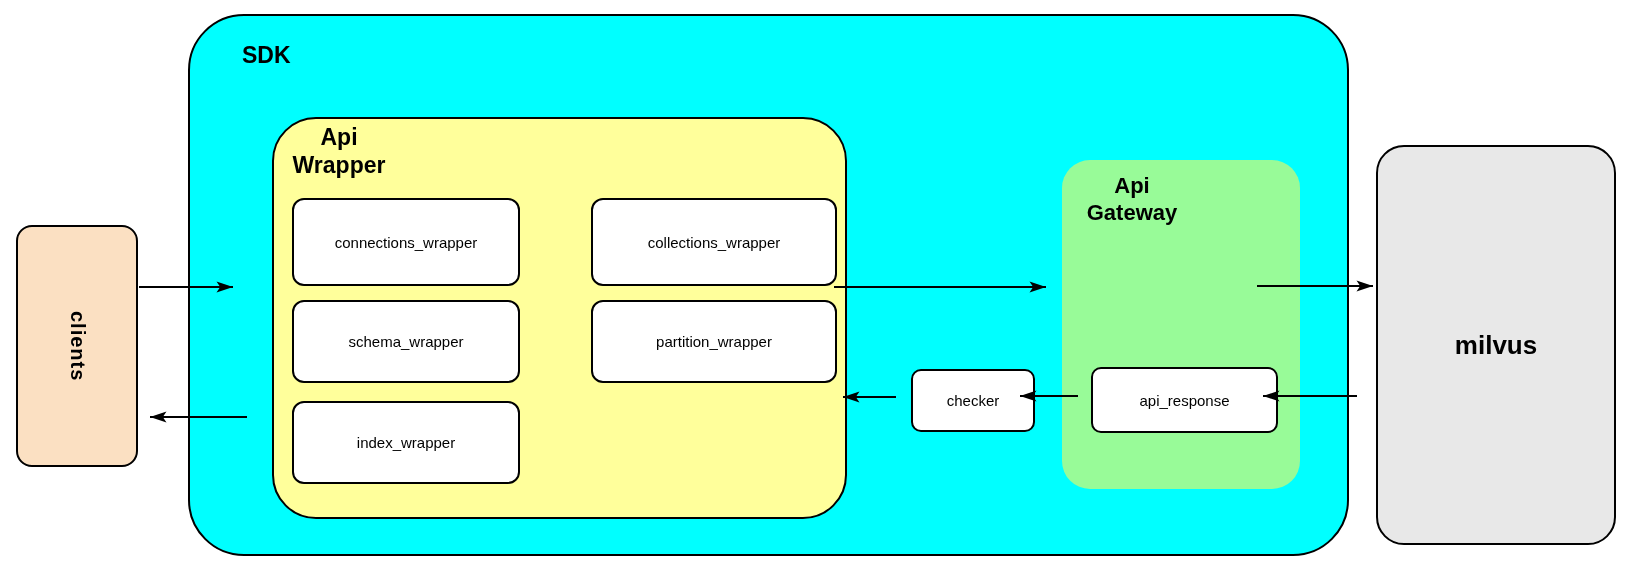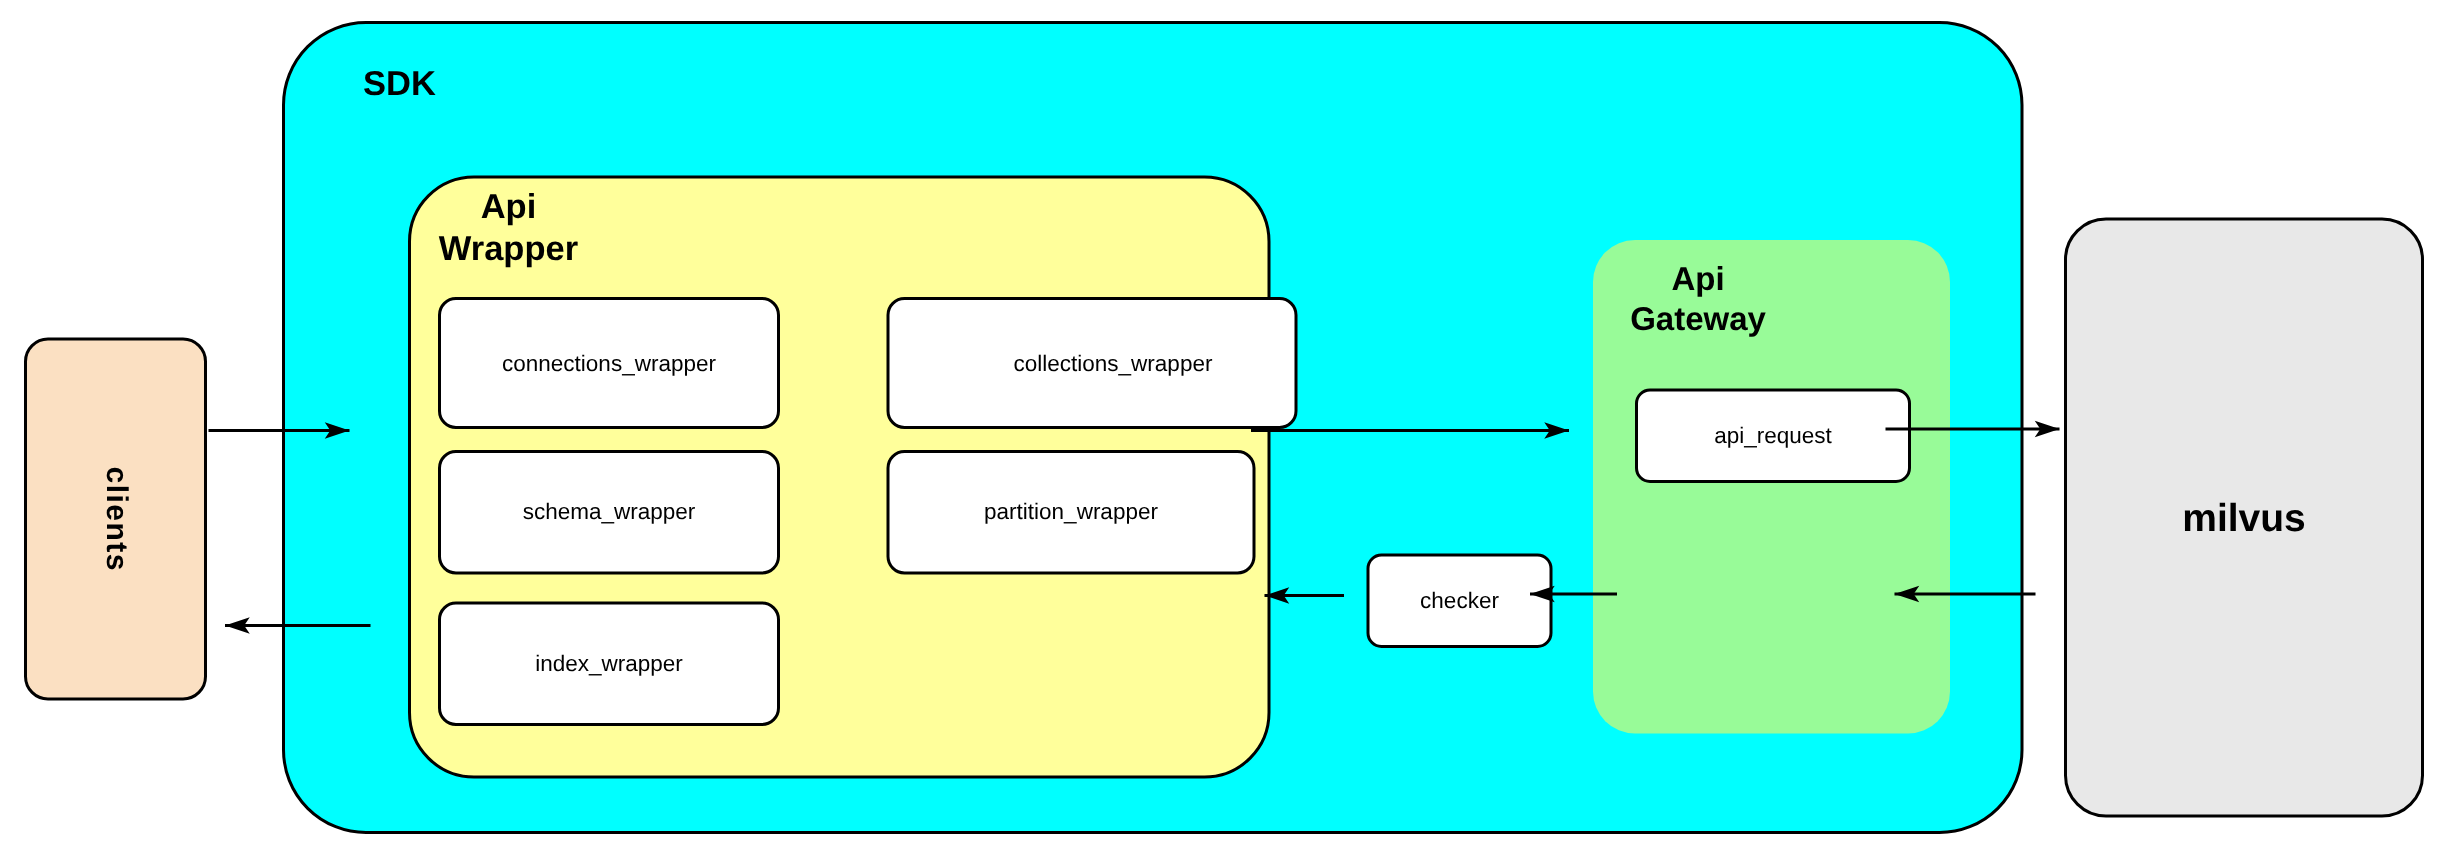--- a/index.html
+++ b/index.html
@@ -62,21 +62,21 @@
   .module {
     position: absolute;
     background: var(--module-fill, #ffffff);
     border: 2px solid var(--line-color, #000);
     border-radius: 12px;
     display: flex; align-items: center; justify-content: center;
     font-size: 15px;
     white-space: nowrap;
   }
   .m0 { left: 18px;  top: 79px;  width: 224px; height: 84px; }
-  .m1 { left: 317px; top: 79px;  width: 242px; height: 84px; padding-left: 28px; }
+  .m1 { left: 317px; top: 79px;  width: 242px; height: 84px; }
   .m2 { left: 18px;  top: 181px; width: 224px; height: 79px; }
   .m3 { left: 317px; top: 181px; width: 242px; height: 79px; }
   .m4 { left: 18px;  top: 282px; width: 224px; height: 79px; text-align: center; }
   .m5 { left: 317px; top: 282px; width: 242px; height: 79px; }
 
   
   .checker {
     left: 721px; top: 353px; width: 120px; height: 59px;
     border-radius: 10px;
   }
@@ -139,21 +139,21 @@
       <div class="module m4">index_wrapper</div>
     </div>
 
     <div class="module checker">checker</div>
 
     <div class="node gateway">
       <div class="gateway-label">
         <div>Api</div>
         <div>Gateway</div>
       </div>
-      <div class="module g0">api_request</div>
+      <div class="module g1">api_response</div>
     </div>
   </div>
 
   <div class="node milvus">
     <span>milvus</span>
   </div>
 
   <svg class="edges" viewBox="0 0 1634 574" xmlns="http://www.w3.org/2000/svg">
     <defs>
       <marker id="arrow" viewBox="0 0 18 12" refX="17" refY="6" markerWidth="18" markerHeight="12" orient="auto" markerUnits="userSpaceOnUse">

